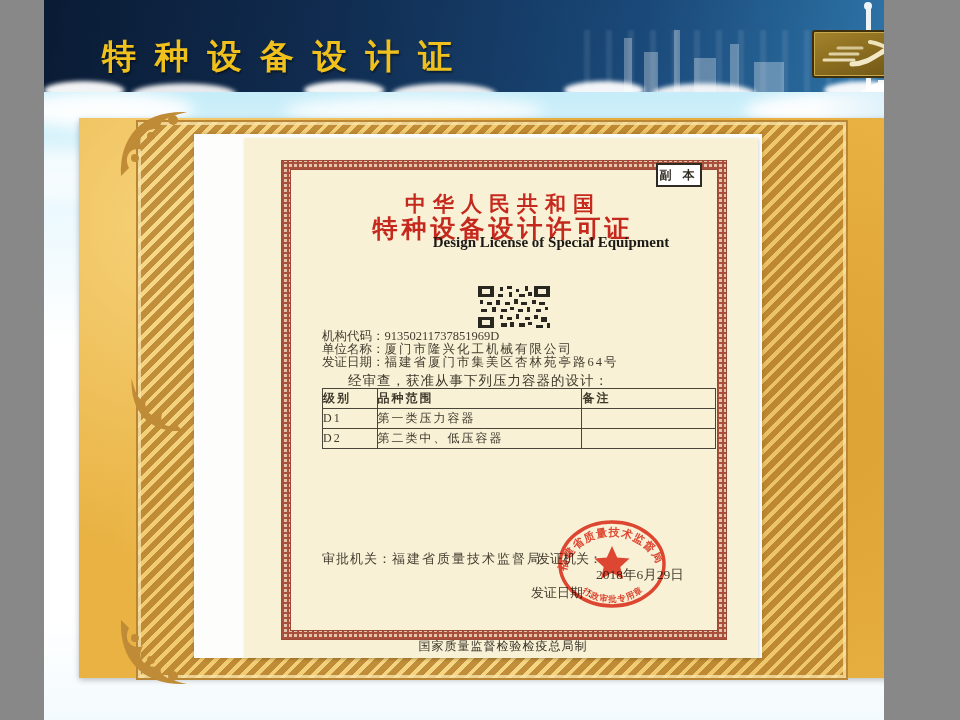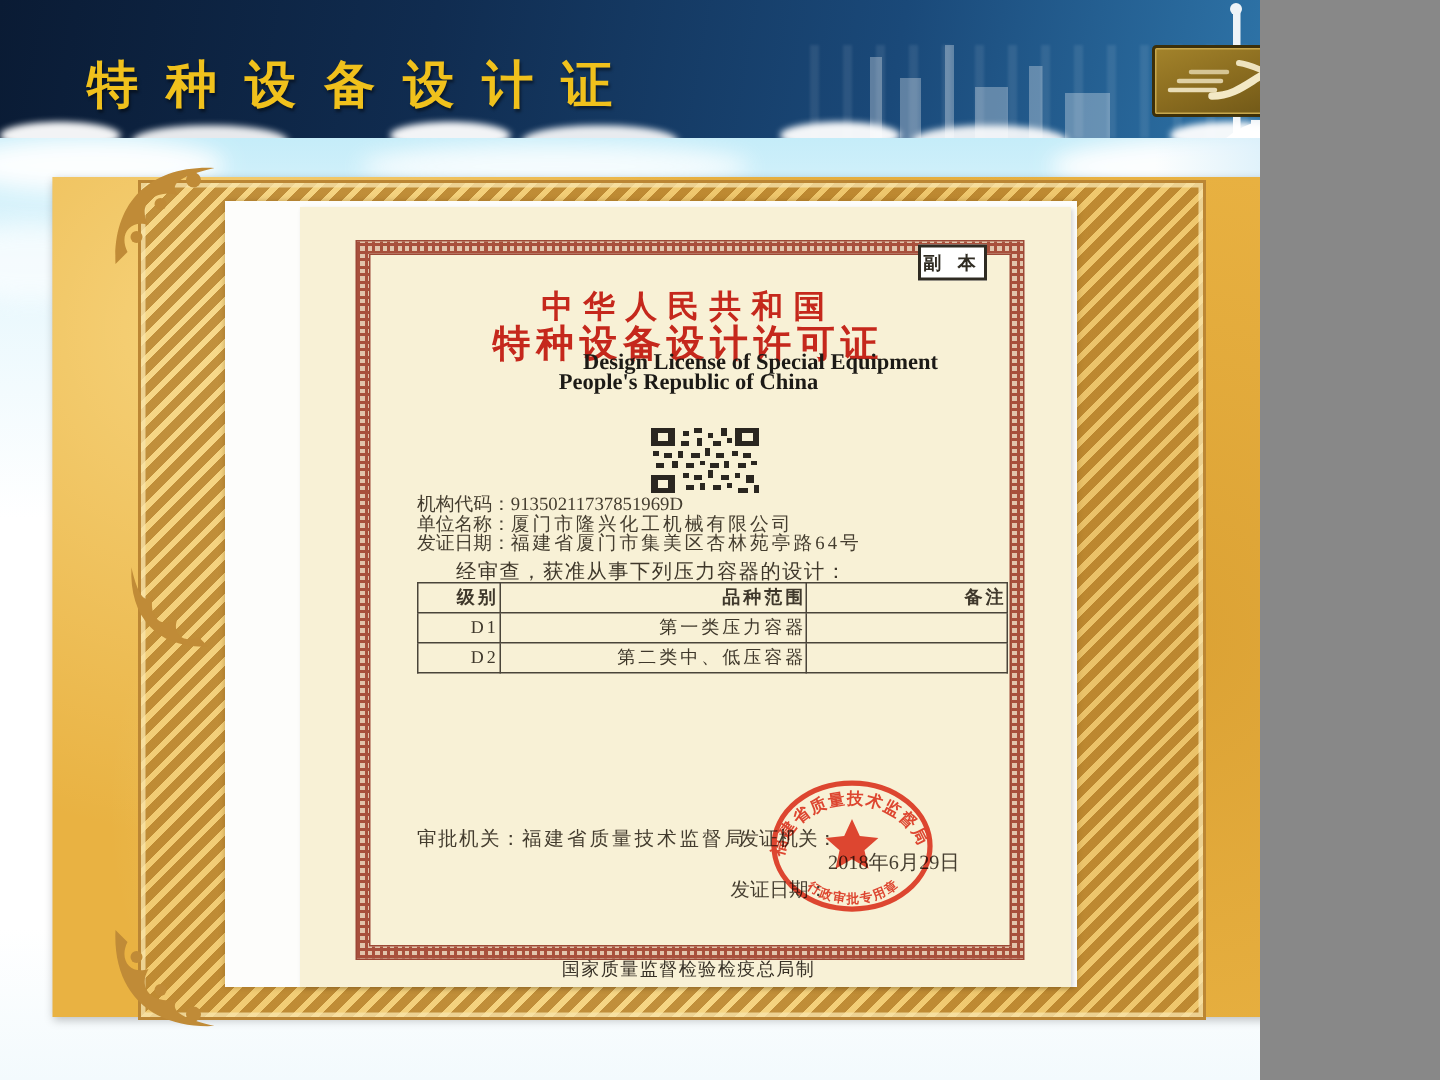--- a/index.html
+++ b/index.html
@@ -1,18 +1,18 @@
 <!DOCTYPE html>
 <html><head>
 <meta charset="utf-8">
 <style>
   html,body{margin:0;padding:0;background:#888;}
   .slide{position:relative;width:840px;height:720px;overflow:hidden;
     font-family:"Liberation Serif","DejaVu Serif",serif;
-    background:linear-gradient(180deg,#8fd9f0 0%,#bdeaf8 10%,#e6f7fd 24%,#ffffff 48%,#ffffff 86%,#f3fafd 100%);}
+    background:linear-gradient(180deg,#8fd9f0 0%,#bdeaf8 10%,#e6f7fd 24%,#ffffff 48%,#ffffff 86%,#f3fafd 100%);margin-left:44px;}
   
   .cloud{position:absolute;background:#fff;border-radius:50%;filter:blur(7px);opacity:.95;}
   .sky-right-wash{position:absolute;right:0;top:88px;width:70px;height:560px;
     background:linear-gradient(90deg,transparent,#d9effa);opacity:.8;}
   
   .header{position:absolute;left:0;top:0;width:960px;height:92px;
     background:linear-gradient(100deg,#0a1b34 0%,#102c50 30%,#1a4979 62%,#2e74a8 88%,#3b85b9 100%);overflow:hidden;}
   .header-title{position:absolute;left:58px;top:34px;font-size:34px;font-weight:bold;
     color:#f0c11c;letter-spacing:0.55em;white-space:nowrap;
     font-family:"Liberation Sans","DejaVu Sans",sans-serif;text-shadow:1px 2px 2px rgba(0,0,0,.45);}
@@ -74,21 +74,21 @@
   .t-sub{top:115px;font-size:17px;color:#4d473a;letter-spacing:3px;}
   .t-num{top:131px;font-size:13px;color:#4d4030;}
   .t-num .num-val{color:#7e4232;font-weight:bold;letter-spacing:1px;border-bottom:1px dotted rgba(126,66,50,.6);}
   .qr{position:absolute;left:232px;top:146px;width:76px;height:46px;z-index:2;}
   .c-line{position:absolute;left:78px;font-size:12.5px;color:#443d2f;white-space:nowrap;z-index:2;}
   .c-line .val{letter-spacing:2px;}
   .l-code{top:190px;} .l-name{top:203px;} .l-addr{top:216px;}
   .l-intro{left:104px;top:234px;font-size:13.5px;letter-spacing:1px;color:#3f382b;}
   .c-table{position:absolute;left:78px;top:250px;width:394px;border-collapse:collapse;z-index:2;
     font-size:12px;color:#3f382b;}
-  .c-table td{border:1px solid #4a453a;text-align:right;padding:0;height:19px;letter-spacing:2px;}
+  .c-table td{border:1px solid #4a453a;text-align:left;padding:0;height:19px;letter-spacing:2px;}
   .c-table .hdr td{font-weight:bold;}
   .c-table td:nth-child(1){width:54px;}
   .c-table td:nth-child(2){width:206px;}
   .c-table td:nth-child(3){width:134px;}
   .l-approve{top:412px;font-size:13px;letter-spacing:1px;}
   .l-valid{top:430px;font-size:13px;letter-spacing:1px;}
   .l-issueorg{left:293px;top:412px;font-size:13px;}
   .l-issuedate-val{left:352px;top:428px;font-size:13.5px;}
   .l-issuedate{left:287px;top:446px;font-size:13px;}
   .seal{position:absolute;left:310px;top:378px;width:116px;height:96px;z-index:4;
@@ -202,21 +202,20 @@
   <div class="certificate fine">
     <div class="red-border">
       <div class="red-border-inner"></div>
     </div>
 
     <div class="copy-badge">副 本</div>
 
     <div class="c-center t-cn1">中华人民共和国</div>
     <div class="c-center t-cn2">特种设备设计许可证</div>
     <div class="c-center t-en1">Design License of Special Equipment</div>
-    <div class="c-center t-en2">People's Republic of China</div>
 
     <svg class="qr" viewBox="0 0 42 28" preserveAspectRatio="none" shape-rendering="crispEdges">
       <rect width="42" height="28" fill="#f8f1d6"></rect>
       <g fill="#2a2620">
         <rect x="1" y="1" width="9" height="7"></rect>
           <rect x="32" y="1" width="9" height="7"></rect>
           <rect x="1" y="20" width="9" height="7"></rect>
         <rect x="13" y="2" width="2" height="2"></rect>
           <rect x="17" y="1" width="3" height="2"></rect>
           <rect x="22" y="3" width="2" height="2"></rect>

